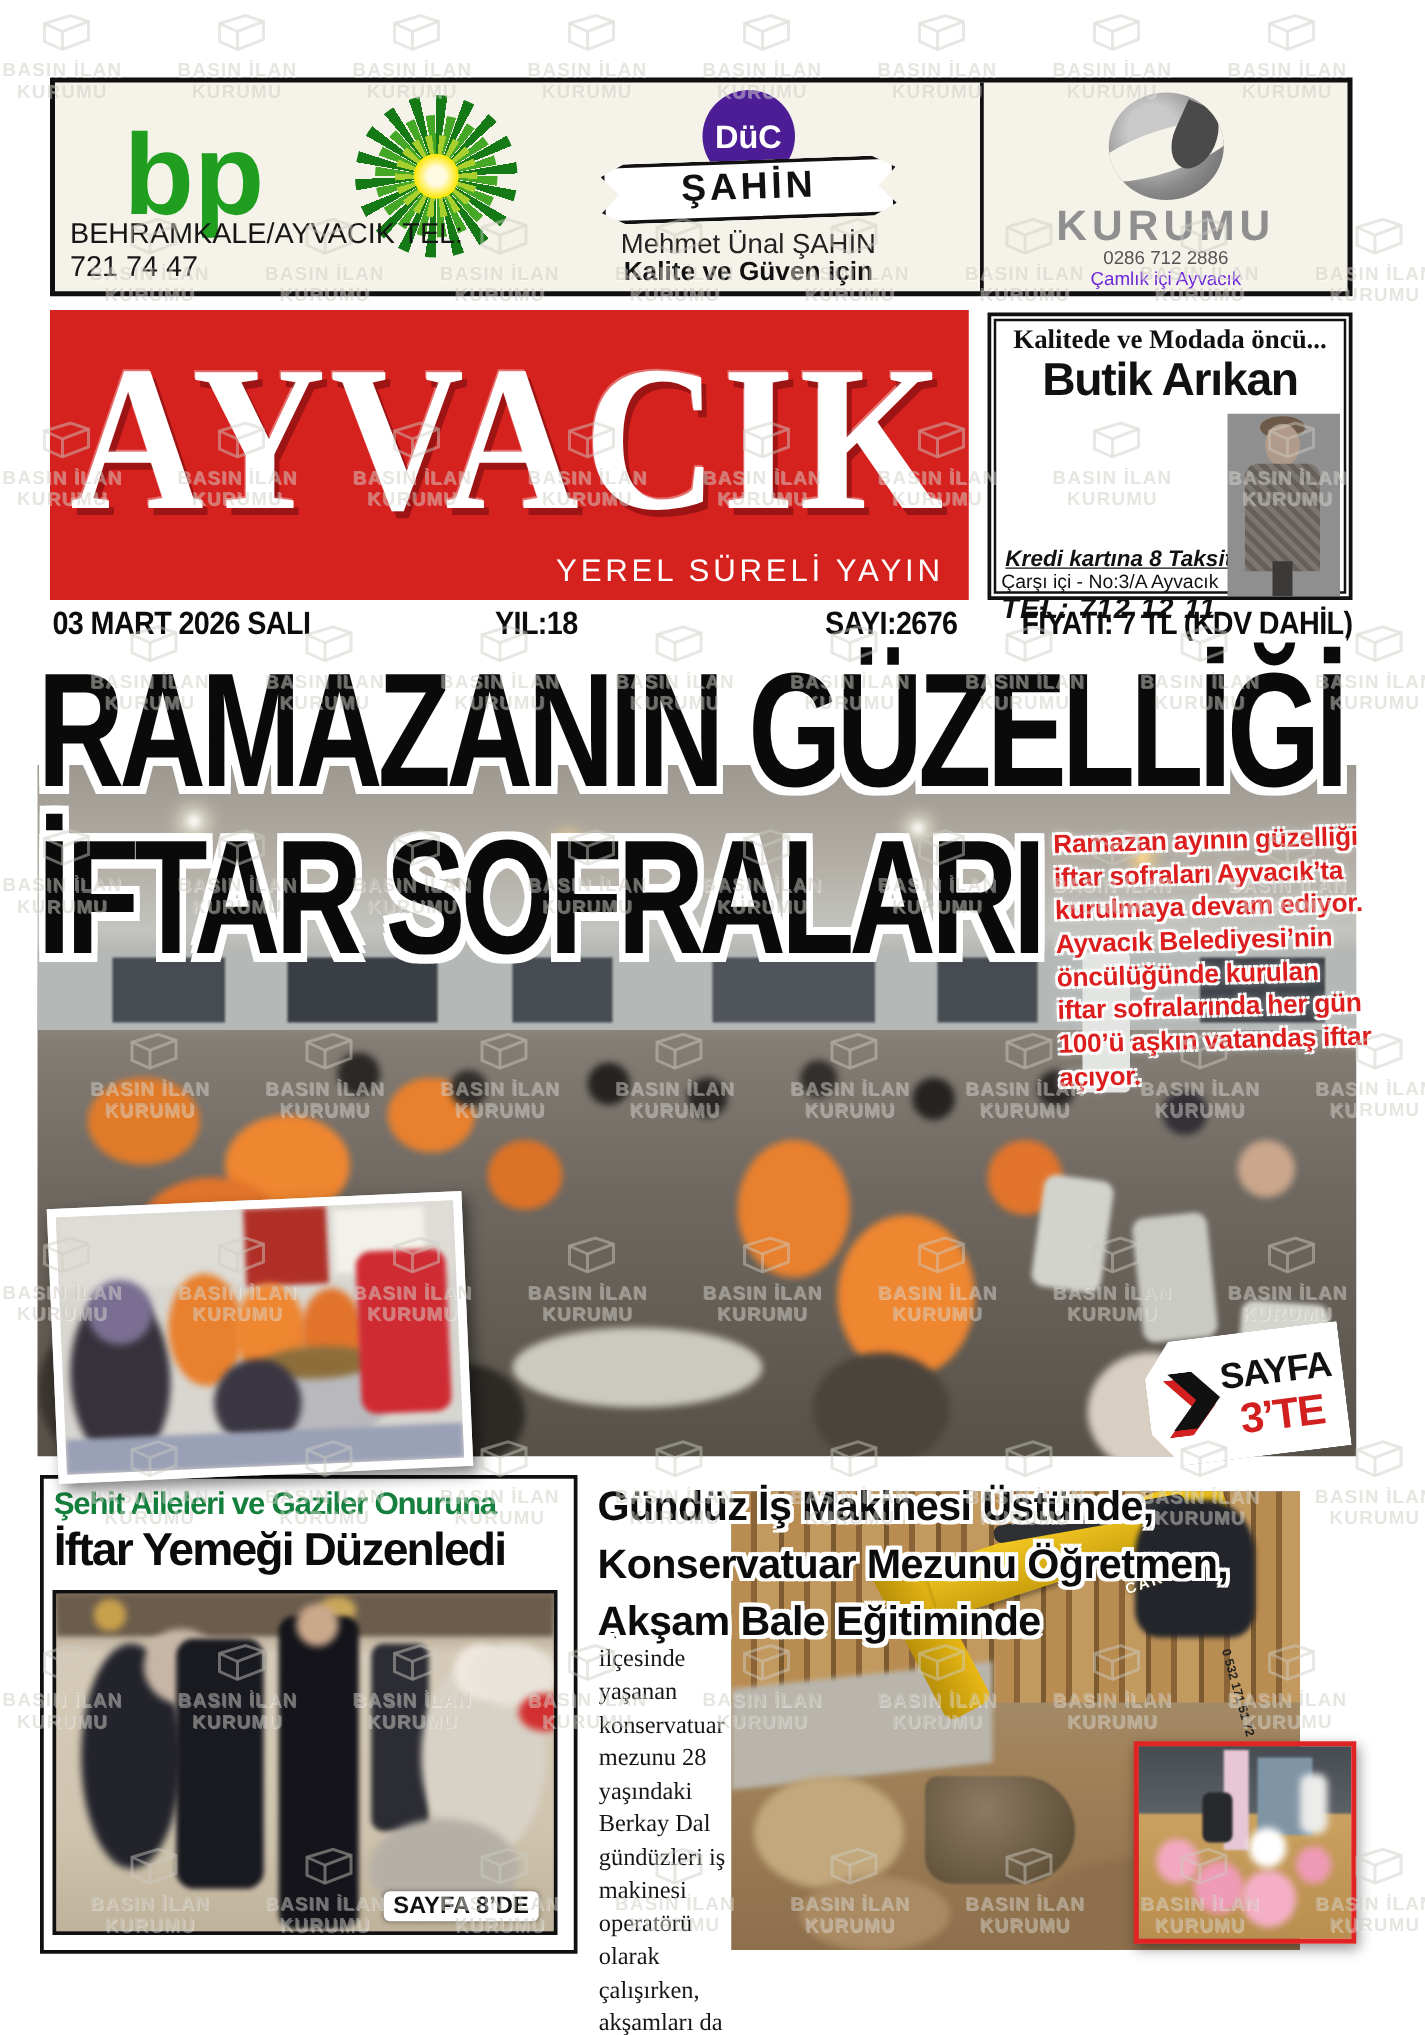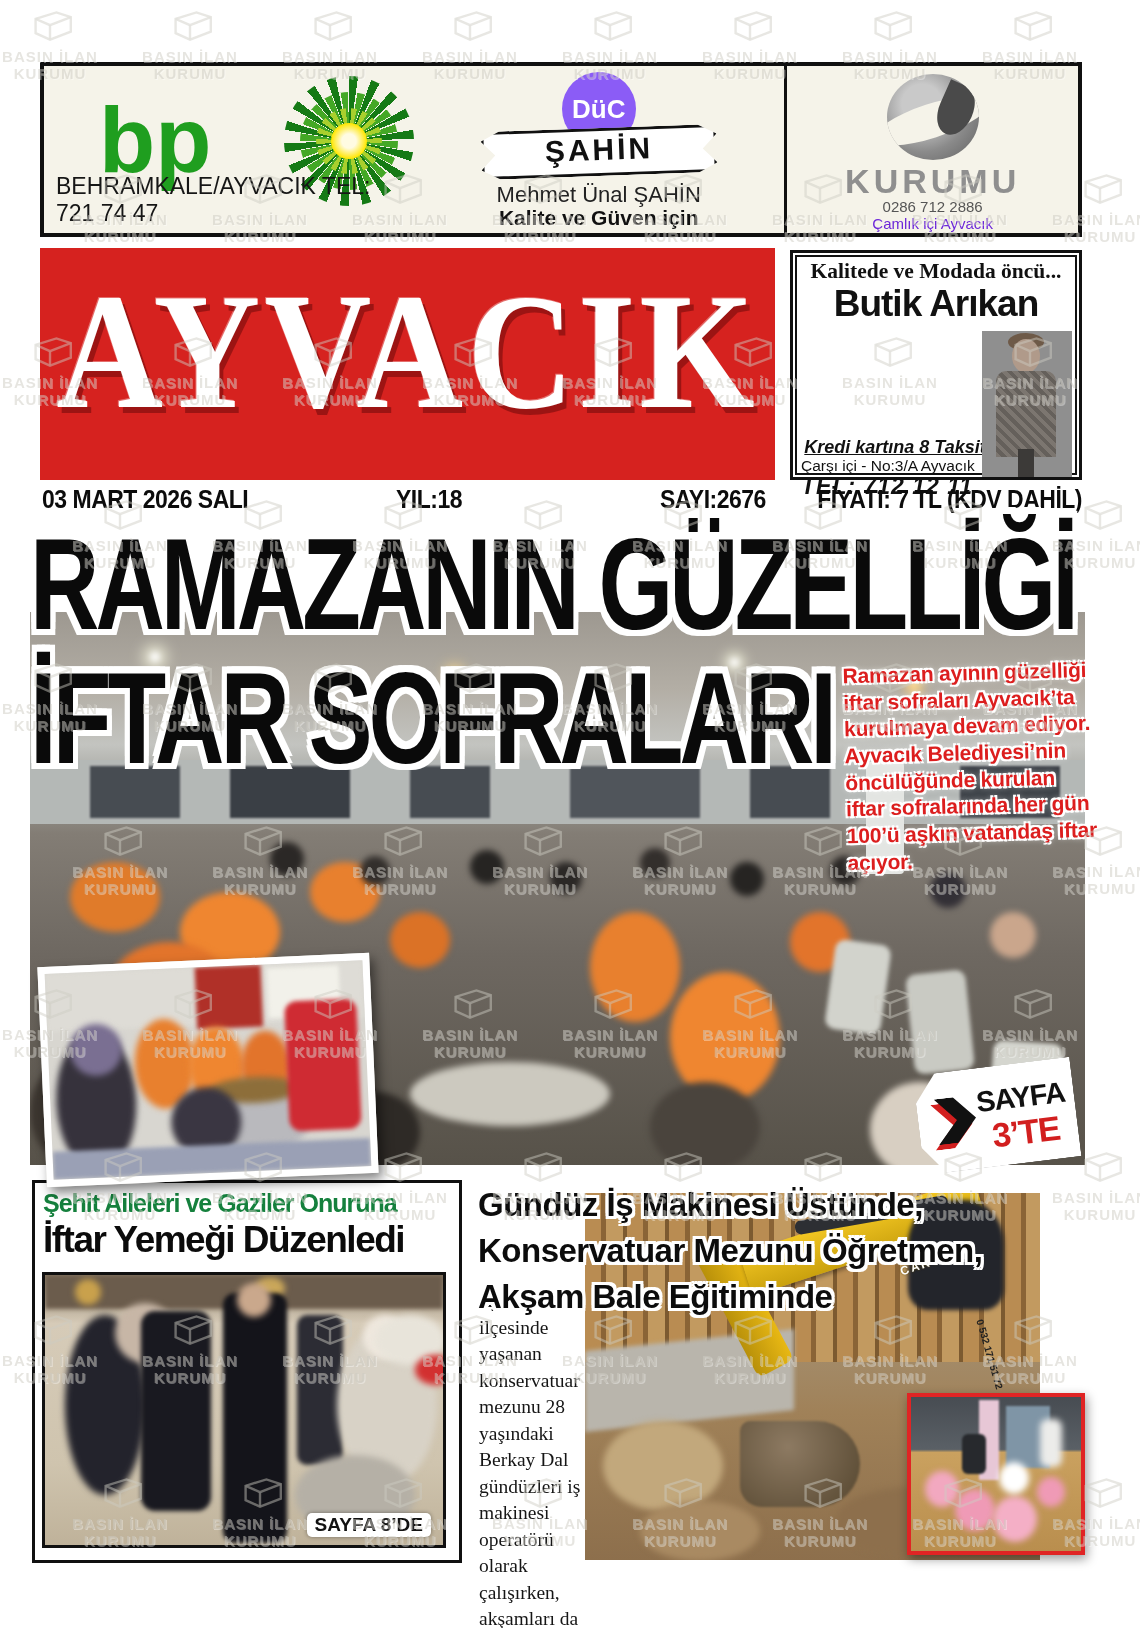--- a/index.html
+++ b/index.html
@@ -26,21 +26,21 @@
         font-family:"Liberation Sans",sans-serif;line-height:1;}
   .helios{position:absolute;left:240px;top:10px;width:130px;height:130px;}
   .helios i{position:absolute;border-radius:50%;}
   .helios .g1{inset:0;background:repeating-conic-gradient(#157a15 0deg 8deg,transparent 8deg 20deg);}
   .helios .g2{inset:16px;background:repeating-conic-gradient(from 10deg,#44a826 0deg 9deg,transparent 9deg 20deg);}
   .helios .g3{inset:32px;background:repeating-conic-gradient(from 4deg,#a8cf2d 0deg 10deg,transparent 10deg 20deg);}
   .helios .g4{inset:47px;background:radial-gradient(circle,#fffbe2 0 28%,#ffe600 70%);}
   .bp-addr{position:absolute;left:12px;bottom:6px;font-size:23px;color:#161616;letter-spacing:0;}
   .ad-sahin{width:374px;position:relative;text-align:center;}
   .sahin-circle{position:absolute;left:50%;top:6px;transform:translateX(-50%);width:74px;height:74px;
-        border-radius:50%;background:#8b5cf6;color:#fff;font-weight:bold;font-size:26px;line-height:74px;}
+        border-radius:50%;background:#4c1d95;color:#fff;font-weight:bold;font-size:26px;line-height:74px;}
   .sahin-ribbon{position:absolute;left:50%;top:62px;transform:translateX(-50%) rotate(-2deg);
         width:230px;height:42px;background:#fff;border:3px solid #111;line-height:38px;
         font-size:30px;font-weight:bold;letter-spacing:3px;color:#111;
         clip-path:polygon(0 20%,6% 50%,0 80%,8% 100%,92% 100%,100% 80%,94% 50%,100% 20%,92% 0,8% 0);}
   .sahin-owner{position:absolute;left:0;right:0;top:116px;font-size:22px;color:#222;}
   .sahin-s1{position:absolute;left:0;right:0;top:140px;font-size:21px;font-weight:bold;color:#111;}
   .sahin-s2{position:absolute;left:0;right:0;top:161px;font-size:21px;font-weight:bold;color:#111;}
   .ad-total{width:296px;position:relative;text-align:center;border-left:3px solid #101010;box-sizing:border-box;}
   .total-globe{position:absolute;left:50%;top:8px;transform:translateX(-50%);width:92px;height:86px;
         border-radius:50%;background:radial-gradient(circle at 38% 35%,#c9c9c9 0 25%,#8a8a8a 60%,#5f5f5f 100%);overflow:hidden;}
@@ -182,20 +182,21 @@
     <div class="ad-total">
       <div class="total-globe"></div>
       <div class="total-word">KURUMU</div>
       <div class="total-phone">0286 712 2886</div>
       <div class="total-addr">Çamlık içi Ayvacık</div>
     </div>
   </div>
 
   <div class="masthead abs">
     <div class="mast-title">AYVACIK</div>
+    <div class="mast-sub">YEREL SÜRELİ YAYIN</div>
   </div>
 
   <div class="butik abs">
     <div class="butik-inner">
       <div class="butik-tag">Kalitede ve Modada öncü...</div>
       <div class="butik-name">Butik Arıkan</div>
       <div class="butik-credit">Kredi kartına 8 Taksit</div>
       <div class="butik-addr">Çarşı içi - No:3/A Ayvacık</div>
       <div class="butik-tel">TEL: 712 12 11</div>
       <div class="butik-photo">

